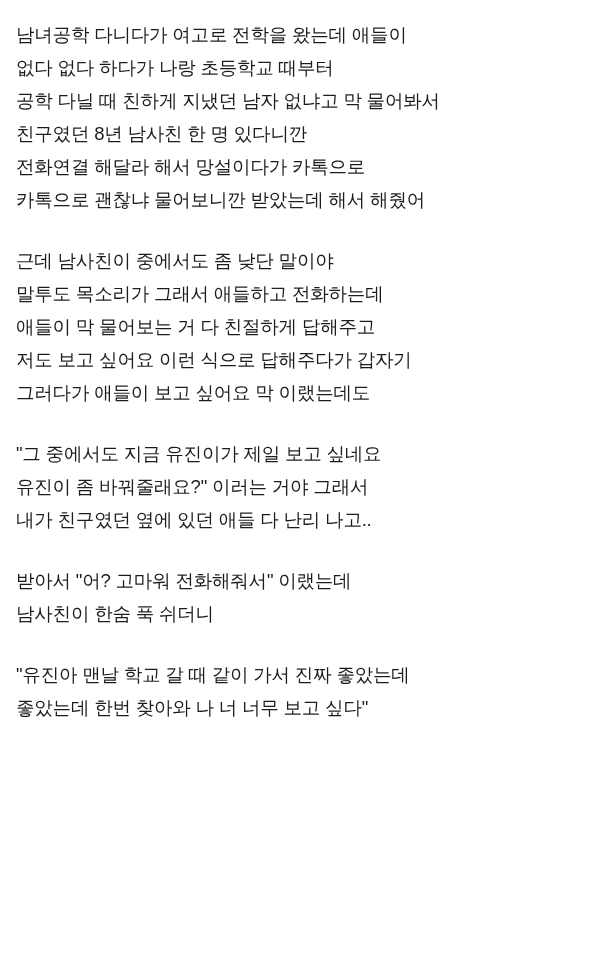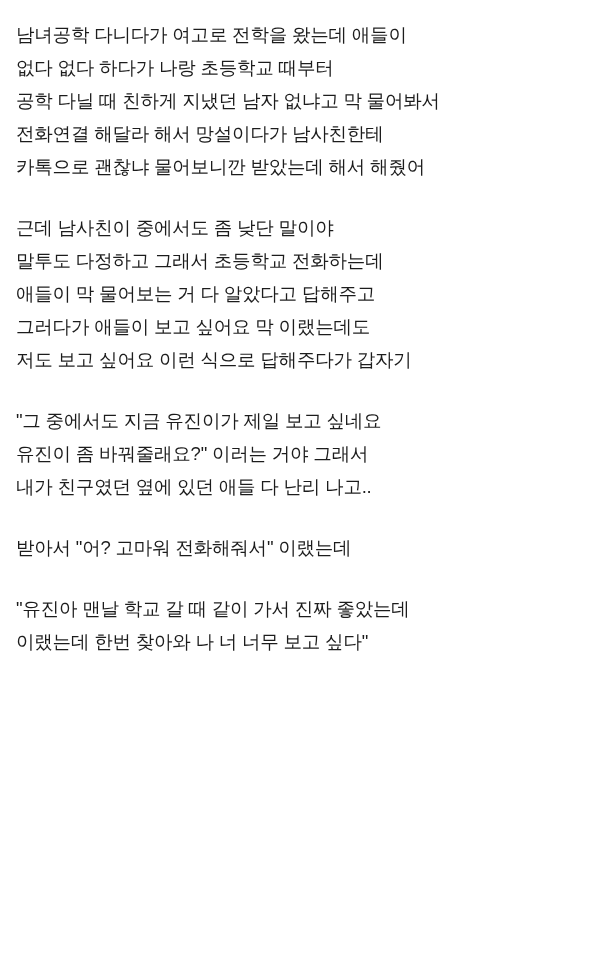--- a/index.html
+++ b/index.html
@@ -36,39 +36,41 @@
   }
 </style>
 </head>
 <body>
 
 <div class="page">
   <div class="para">
     <div class="line">남녀공학 다니다가 여고로 전학을 왔는데 애들이</div>
     <div class="line">없다 없다 하다가 나랑 초등학교 때부터</div>
     <div class="line">공학 다닐 때 친하게 지냈던 남자 없냐고 막 물어봐서</div>
-    <div class="line">전화연결 해달라 해서 망설이다가 남사친한테</div>
+    <div class="line">친구였던 8년 남사친 한 명 있다니깐</div>
+    <div class="line">전화연결 해달라 해서 망설이다가 카톡으로</div>
     <div class="line">카톡으로 괜찮냐 물어보니깐 받았는데 해서 해줬어</div>
   </div>
 
   <div class="para">
     <div class="line">근데 남사친이 중에서도 좀 낮단 말이야</div>
-    <div class="line">말투도 다정하고 그래서 초등학교 전화하는데</div>
-    <div class="line">애들이 막 물어보는 거 다 알았다고 답해주고</div>
+    <div class="line">말투도 목소리가 그래서 애들하고 전화하는데</div>
+    <div class="line">애들이 막 물어보는 거 다 친절하게 답해주고</div>
+    <div class="line">저도 보고 싶어요 이런 식으로 답해주다가 갑자기</div>
     <div class="line">그러다가 애들이 보고 싶어요 막 이랬는데도</div>
-    <div class="line">저도 보고 싶어요 이런 식으로 답해주다가 갑자기</div>
   </div>
 
   <div class="para">
     <div class="line">"그 중에서도 지금 유진이가 제일 보고 싶네요</div>
     <div class="line">유진이 좀 바꿔줄래요?" 이러는 거야 그래서</div>
     <div class="line">내가 친구였던 옆에 있던 애들 다 난리 나고..</div>
   </div>
 
   <div class="para">
     <div class="line">받아서 "어? 고마워 전화해줘서" 이랬는데</div>
+    <div class="line">남사친이 한숨 푹 쉬더니</div>
   </div>
 
   <div class="para">
     <div class="line">"유진아 맨날 학교 갈 때 같이 가서 진짜 좋았는데</div>
-    <div class="line">이랬는데 한번 찾아와 나 너 너무 보고 싶다"</div>
+    <div class="line">좋았는데 한번 찾아와 나 너 너무 보고 싶다"</div>
   </div>
 </div>
 
 </body></html>

